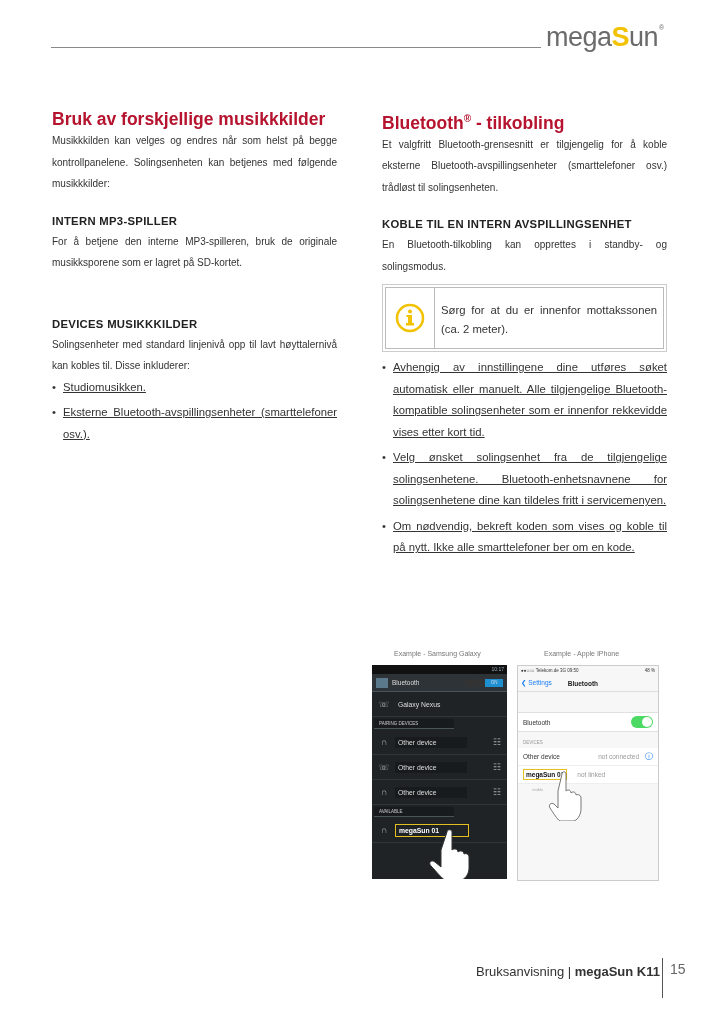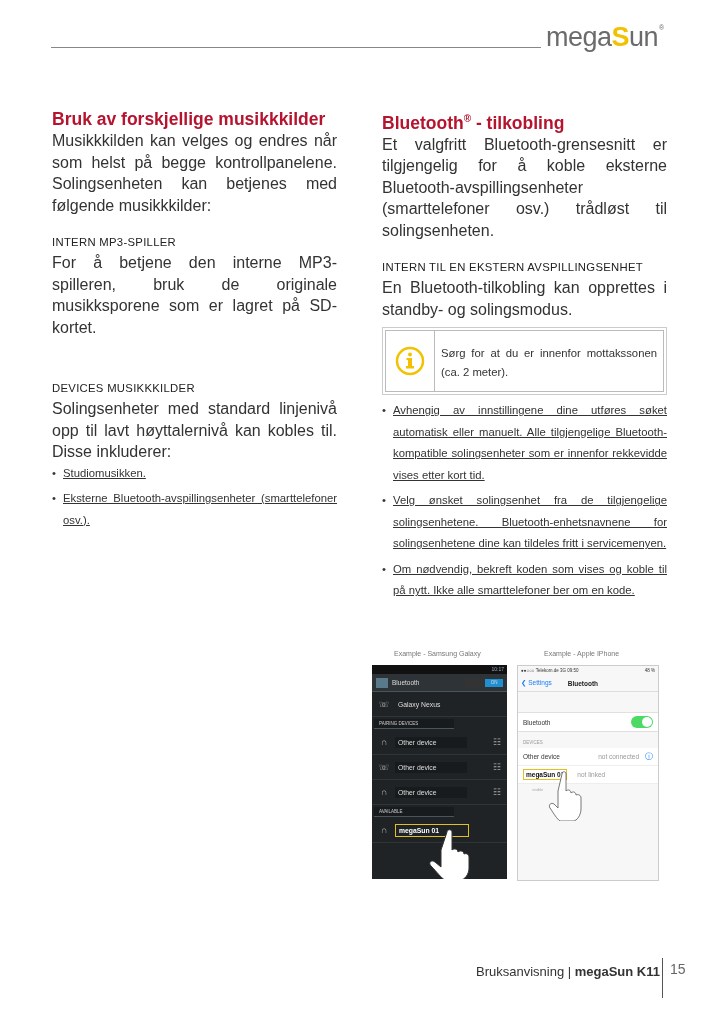--- a/index.html
+++ b/index.html
@@ -6,22 +6,22 @@
   body{width:724px;height:1024px;position:relative;overflow:hidden;font-family:"Liberation Sans",sans-serif;color:#333;}
   .topline{position:absolute;left:51px;top:47px;width:490px;height:1px;background:#888;}
   .logo{position:absolute;left:546px;top:22px;font-size:27px;font-weight:normal;color:#6b6b6b;letter-spacing:-0.5px;font-family:"Liberation Sans",sans-serif;}
   .logo .s{color:#f2c100;font-weight:bold;}
   .logo .reg{font-size:7px;position:relative;top:-16px;left:1px;}
   .col{position:absolute;top:108px;width:285px;}
   .col.left{left:52px;}
   .col.right{left:382px;}
   h1{margin:0;font-size:17.5px;color:#b5132e;font-weight:bold;line-height:22px;}
   h1 sup{font-size:10px;}
-  p{margin:0;font-size:16px;line-height:21.5px;text-align:justify;color:#333;}
-  h2{margin:0;font-size:11.3px;font-weight:normal;letter-spacing:0.3px;line-height:20px;color:#222;}
+  p{margin:0;font-size:10px;line-height:21.5px;text-align:justify;color:#333;}
+  h2{margin:0;font-size:11.3px;font-weight:bold;letter-spacing:0.3px;line-height:20px;color:#222;}
   ul{list-style:none;margin:0;padding:0;}
   li{font-size:11.3px;line-height:21.5px;padding-left:11px;position:relative;text-align:justify;margin-bottom:4px;text-decoration:underline;}
   li::before{content:"•";position:absolute;left:0;top:0;}
   .infobox{display:flex;border:1px solid #bbb;outline:1px solid #ccc;outline-offset:2px;margin:10px 3px 8px 3px;}
   .infobox .iconcell{width:48px;border-right:1px solid #bbb;display:flex;align-items:center;justify-content:center;}
   .infobox .textcell{flex:1;padding:13px 6px 9px 6px;}
   .infobox p{font-size:11.3px;line-height:19px;}
   .shots{position:absolute;left:372px;top:650px;width:290px;height:230px;}
   .cap{position:absolute;top:0;font-size:7px;color:#777;}
   .android{position:absolute;left:0;top:15px;width:135px;height:214px;background:#1f2326;overflow:hidden;}
@@ -77,21 +77,21 @@
   <ul>
     <li>Studiomusikken.</li>
     <li>Eksterne Bluetooth-avspillingsenheter (smarttelefoner osv.).</li>
   </ul>
 </div>
 
 <div class="col right">
   <h1><span>Bluetooth</span><sup>®</sup><span> - tilkobling</span></h1>
   <p>Et valgfritt Bluetooth-grensesnitt er tilgjengelig for å koble eksterne Bluetooth-avspillingsenheter (smarttelefoner osv.) trådløst til solingsenheten.</p>
   <div style="height:16px"></div>
-  <h2>INTERN TIL EN EKSTERN AVSPILLINGSENHET</h2>
+  <h2>KOBLE TIL EN INTERN AVSPILLINGSENHET</h2>
   <p>En Bluetooth-tilkobling kan opprettes i standby- og solingsmodus.</p>
   <div class="infobox">
     <div class="iconcell">
       <svg width="30" height="30" viewBox="0 0 30 30">
         <circle cx="15" cy="15" r="13" fill="none" stroke="#f2c100" stroke-width="2.5"></circle>
         <circle cx="15" cy="8.5" r="2" fill="#f2c100"></circle>
         <rect x="13" y="12" width="4" height="9" fill="#f2c100"></rect>
         <rect x="11" y="20" width="8" height="2.5" fill="#f2c100"></rect>
         <rect x="11.5" y="12" width="4" height="2" fill="#f2c100"></rect>
       </svg>

